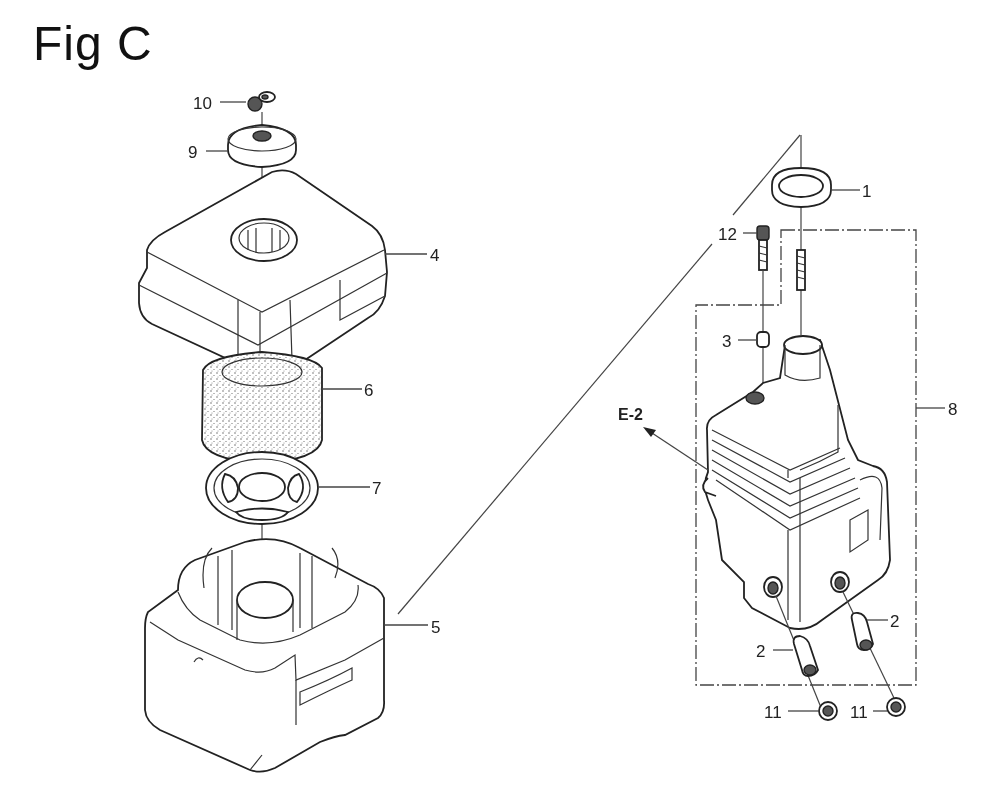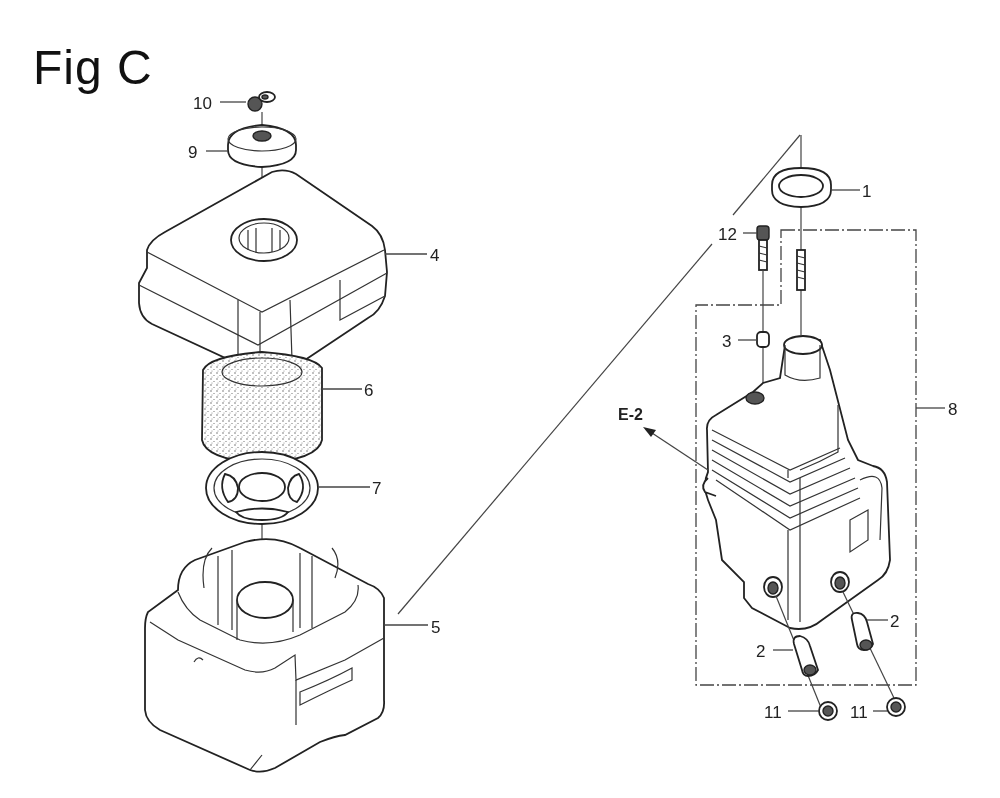--- a/index.html
+++ b/index.html
@@ -1,17 +1,17 @@
 <!DOCTYPE html>
 <html><head>
 <meta charset="utf-8">
 <style>
   html, body { margin: 0; padding: 0; background: #ffffff; }
   body { width: 1000px; height: 798px; position: relative; overflow: hidden; font-family: "Liberation Sans", sans-serif; }
-  .fig-title { position: absolute; left: 33px; top: 16px; font-size: 48px; color: #111; font-family: "Liberation Sans", sans-serif; letter-spacing: 1px; margin-top: 24px; }
+  .fig-title { position: absolute; left: 33px; top: 16px; font-size: 48px; color: #111; font-family: "Liberation Sans", sans-serif; letter-spacing: 1px; }
   svg.diagram { position: absolute; left: 0; top: 0; }
   .callout { font-family: "Liberation Sans", sans-serif; font-size: 17px; fill: #222; }
   .callout-bold { font-family: "Liberation Sans", sans-serif; font-size: 16px; font-weight: bold; fill: #222; }
   .thin { stroke: #444; stroke-width: 1.2; fill: none; }
   .leader { stroke: #444; stroke-width: 1.3; fill: none; }
   .dash { stroke: #444; stroke-width: 1.3; fill: none; stroke-dasharray: 14 3 2 3; }
   .part { stroke: #222; stroke-width: 1.8; fill: #fff; }
   .part-thin { stroke: #333; stroke-width: 1.2; fill: none; }
   .foam { stroke: #222; stroke-width: 1.8; fill: url(#stipple); }
   .dark { fill: #555; stroke: #222; stroke-width: 1.4; }

